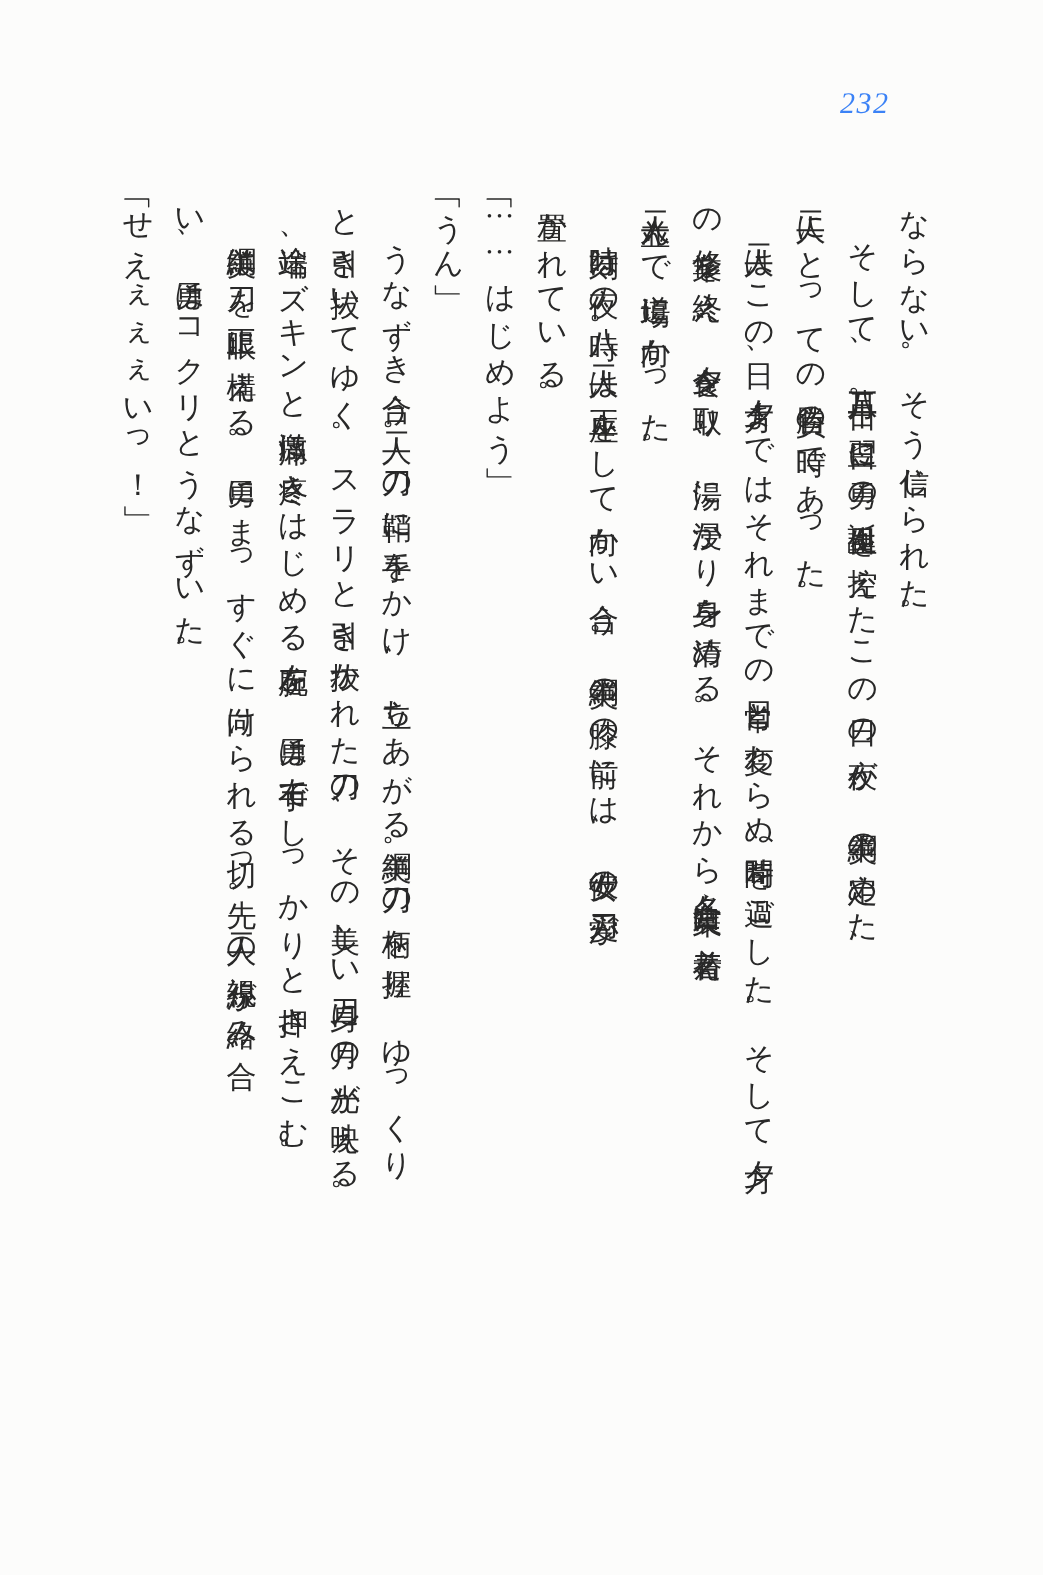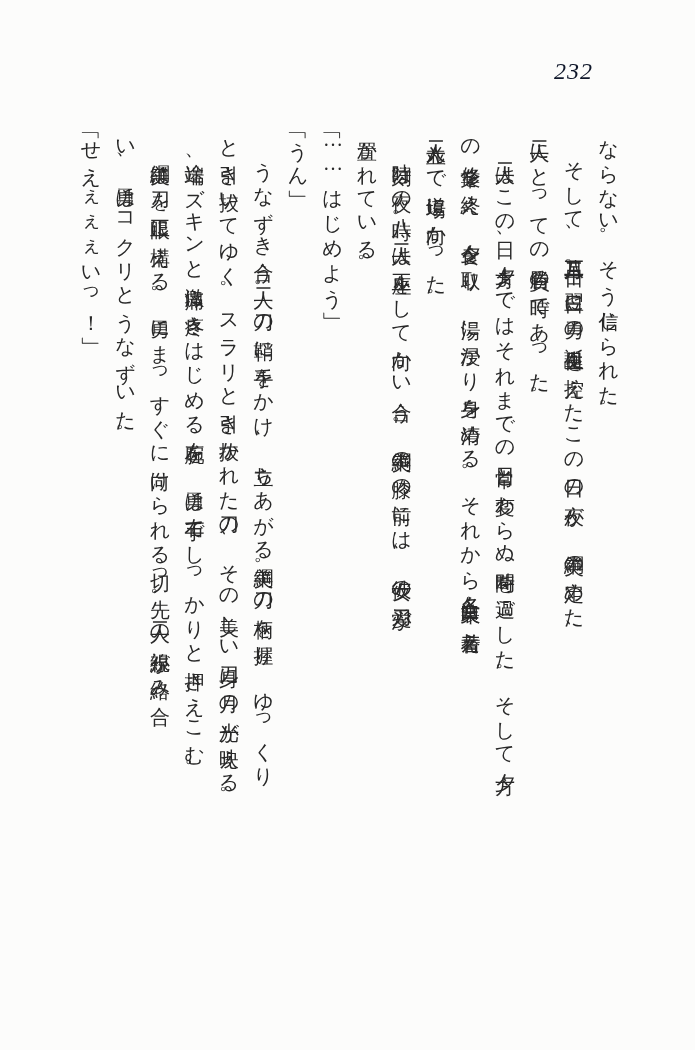--- a/index.html
+++ b/index.html
@@ -12,24 +12,24 @@
     width: 695px;
     height: 1050px;
     background: #fcfcfb;
     overflow: hidden;
     font-family: "Liberation Serif", "DejaVu Serif", serif;
   }
   .page-number {
     position: absolute;
     top: 58px;
     right: 102px;
-    font-size: 24px;
+    font-size: 20px;
     font-style: italic;
     letter-spacing: 1px;
-    color: #0f172a;
+    color: #3b82f6;
   }
   .text-block {
     position: absolute;
     top: 126px;
     right: 76px;
     height: 836px;
     writing-mode: vertical-rl;
     -webkit-writing-mode: vertical-rl;
     text-orientation: upright;
     font-size: 20px;

